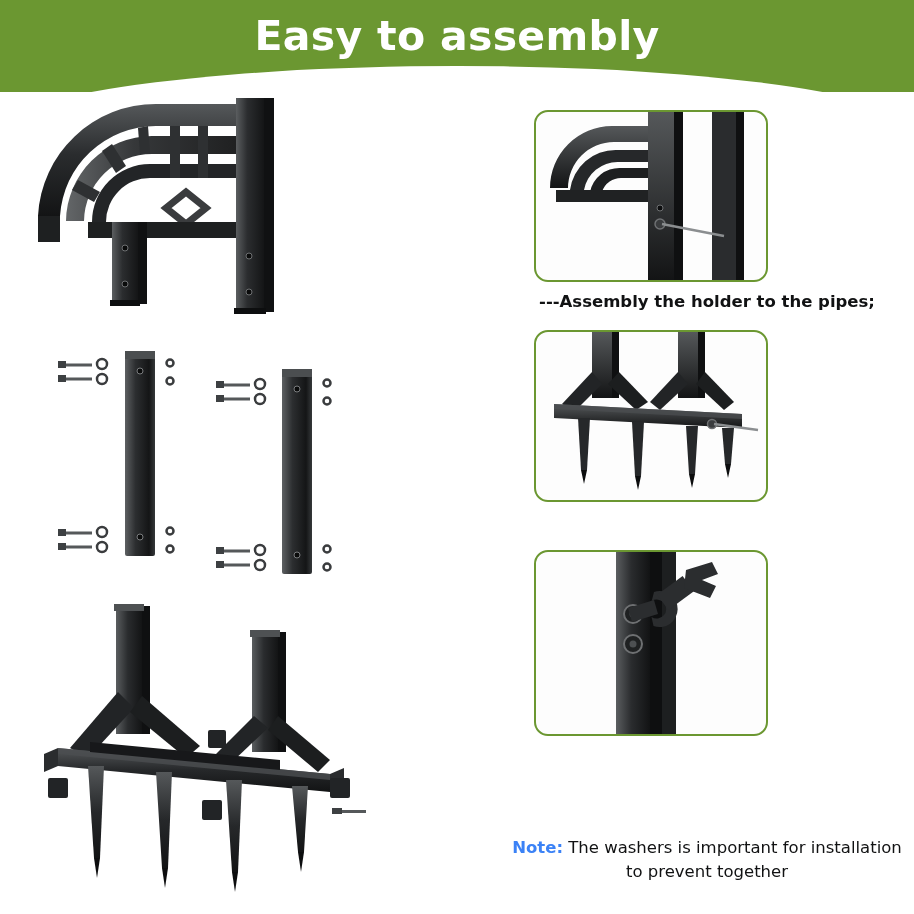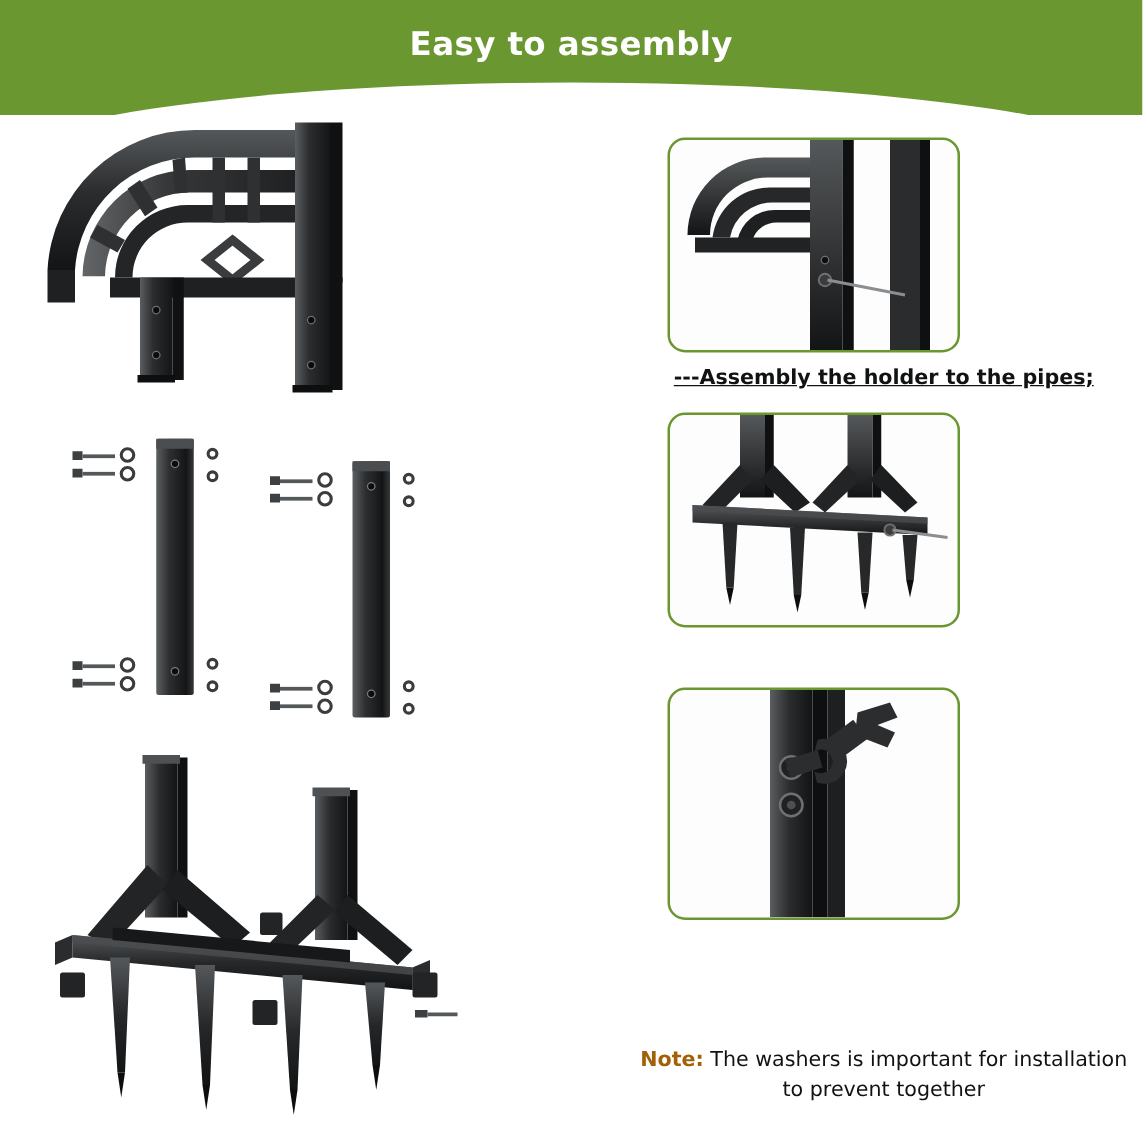--- a/index.html
+++ b/index.html
@@ -36,21 +36,21 @@
     border-radius: 50% 50% 0 0 / 100% 100% 0 0;
   }
   .header-title {
     position: absolute;
     top: 0; left: 0;
     width: 914px;
     height: 72px;
     line-height: 72px;
     text-align: center;
     color: #ffffff;
-    font-size: 26px;
+    font-size: 41px;
     font-weight: bold;
     letter-spacing: 0.3px;
     font-family: "DejaVu Sans", sans-serif;
   }
 
   
   .left-col {
     position: absolute;
     top: 96px; left: 0;
     width: 500px;
@@ -78,21 +78,20 @@
   .step-caption {
     position: absolute;
     left: 0;
     width: 414px;
     text-align: center;
     font-size: 16.5px;
     font-weight: bold;
     color: #111213;
     font-family: "DejaVu Sans", sans-serif;
     white-space: nowrap;
-    text-decoration: underline;
   }
   .note {
     position: absolute;
     left: 0;
     width: 414px;
     text-align: center;
     font-size: 16.5px;
     color: #111213;
     line-height: 1.45;
     font-family: "DejaVu Sans", sans-serif;
@@ -375,19 +374,19 @@
         <g>
           <path d="M92,56 L118,48 L122,62 L96,70 Z" fill="#2b2d2f"></path>
           <path d="M118,40 a18,18 0 1 1 -0.5,34 l-2,-9 a9.5,9.5 0 1 0 0.2,-16 Z" fill="#2b2d2f"></path>
           <path d="M122,40 L152,30 L158,48 L128,58 Z" fill="#2b2d2f" transform="rotate(-18 130 44)"></path>
           <path d="M150,18 L176,10 L182,22 L166,28 L180,34 L174,46 L148,36 Z" fill="#2b2d2f"></path>
         </g>
       </svg>
     </div>
 
     <div class="note" style="top:740px;">
-      <span style="color:#a16207;font-weight:bold;margin-top:44px;">Note:</span>
+      <span style="color:#3b82f6;font-weight:bold;margin-top:44px;">Note:</span>
       <span>The washers is important for installation</span><br>
       <span>to prevent together</span>
     </div>
 
   </div>
 </div>
 
 </body></html>

